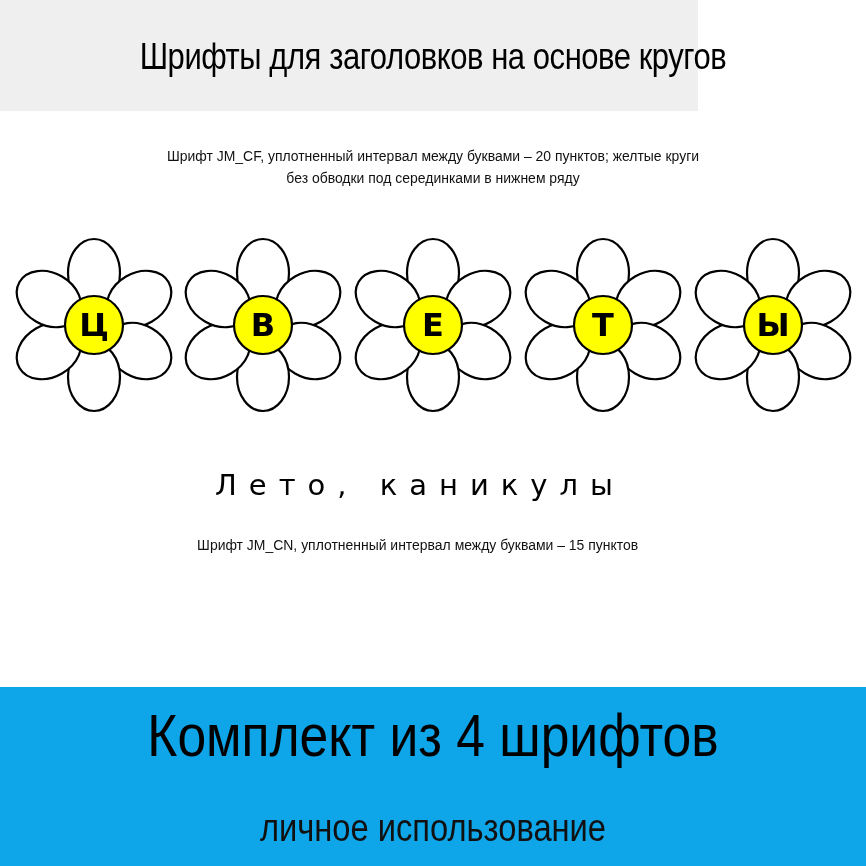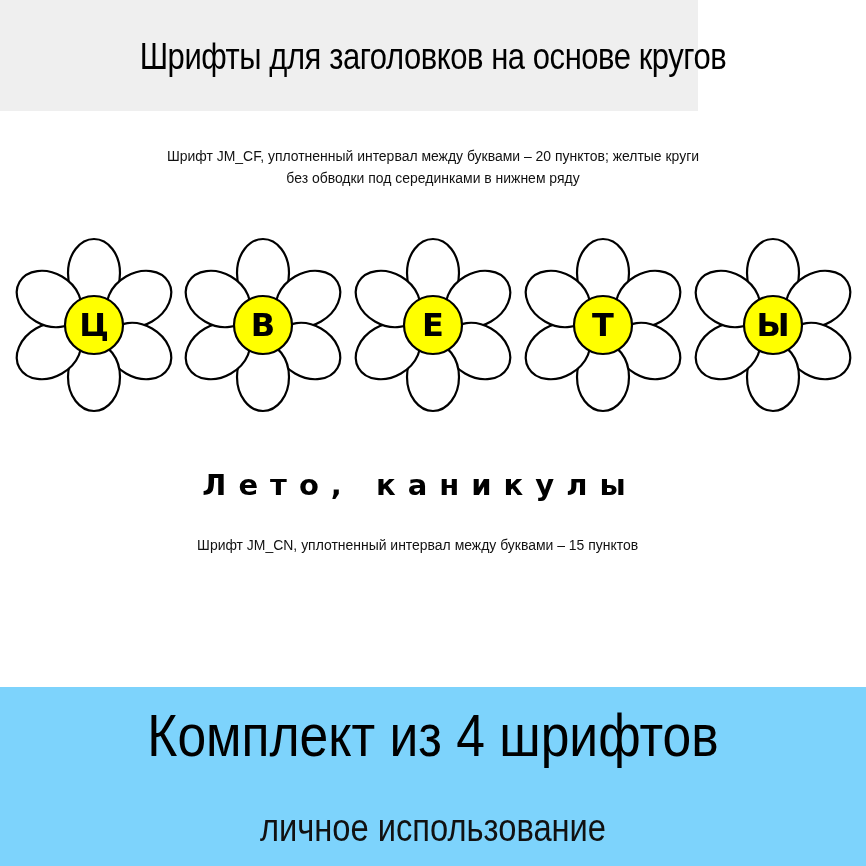--- a/index.html
+++ b/index.html
@@ -3,23 +3,23 @@
 <meta charset="utf-8">
 <style>
   html,body{margin:0;padding:0;}
   body{width:866px;height:866px;position:relative;background:#ffffff;overflow:hidden;font-family:"DejaVu Sans",sans-serif;color:#000;}
   .band-top{position:absolute;left:0;top:0;width:698px;height:111px;background:#efefef;}
   .band-top .title{position:absolute;left:0;width:866px;top:36px;text-align:center;font-family:"Liberation Sans Narrow","Liberation Sans",sans-serif;font-size:36px;letter-spacing:-0.5px;transform:scaleX(0.86);transform-origin:center;white-space:nowrap;}
   .cap1{position:absolute;left:0;width:866px;top:145px;text-align:center;font-family:"Liberation Sans",sans-serif;font-size:15.5px;line-height:22px;transform:scaleX(0.9);transform-origin:center;color:#111;}
   .flowers{position:absolute;left:0;top:230px;width:866px;height:190px;}
   .flowers svg{position:absolute;left:0;top:0;}
   .flower-letter{font-family:"DejaVu Sans",sans-serif;font-weight:bold;font-size:32px;}
-  .line2{position:absolute;left:0;width:840px;top:468px;text-align:center;font-family:"DejaVu Sans",sans-serif;font-weight:bold;font-size:29px;letter-spacing:12px;white-space:nowrap;}
+  .line2{position:absolute;left:0;width:840px;top:468px;text-align:center;font-family:"DejaVu Sans",sans-serif;font-weight:normal;font-size:29px;letter-spacing:12px;white-space:nowrap;}
   .cap2{position:absolute;left:0;width:928px;top:536px;text-align:center;font-family:"Liberation Sans",sans-serif;font-size:15.5px;transform:scaleX(0.9);transform-origin:left;color:#111;white-space:nowrap;}
-  .band-bot{position:absolute;left:0;top:687px;width:866px;height:179px;background:#7dd3fc;}
+  .band-bot{position:absolute;left:0;top:687px;width:866px;height:179px;background:#0ea5e9;}
   .band-bot .big{position:absolute;left:0;width:866px;top:14px;text-align:center;font-family:"Liberation Sans",sans-serif;font-size:60px;transform:scaleX(0.86);transform-origin:center;white-space:nowrap;}
   .band-bot .sub{position:absolute;left:0;width:866px;top:120px;text-align:center;font-family:"Liberation Sans",sans-serif;font-size:38px;transform:scaleX(0.86);transform-origin:center;white-space:nowrap;color:#111;}
 </style>
 </head>
 <body>
 
 <div class="band-top">
   <div class="title">Шрифты для заголовков на основе кругов</div>
 </div>
 

